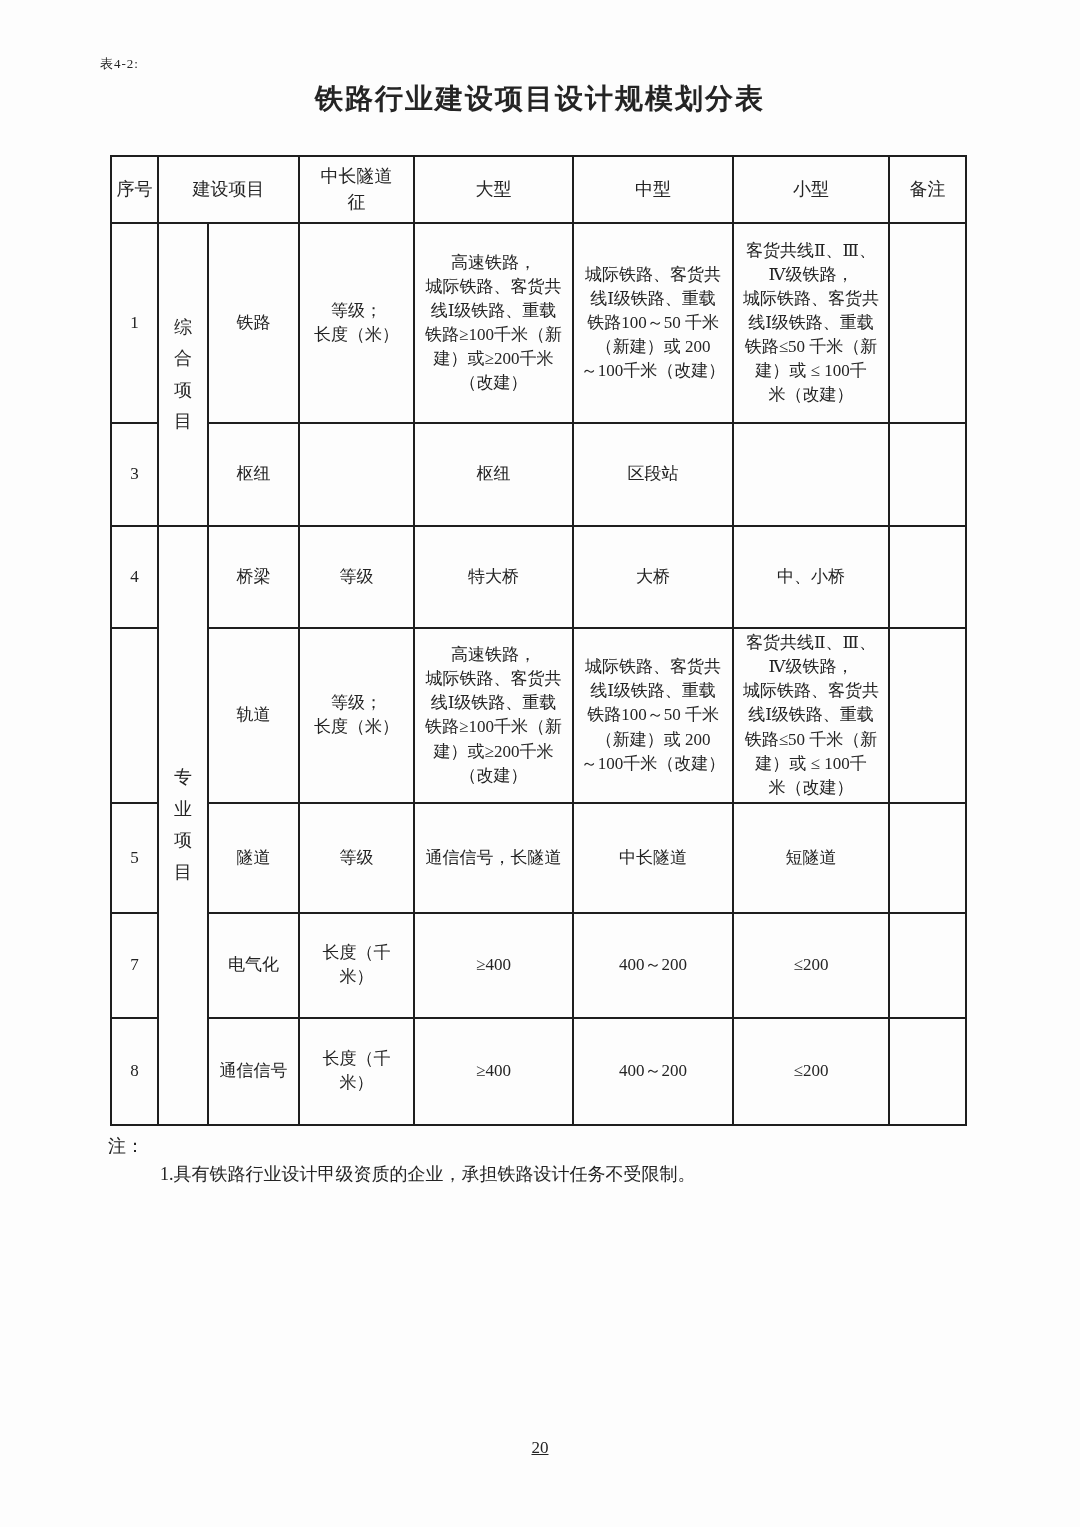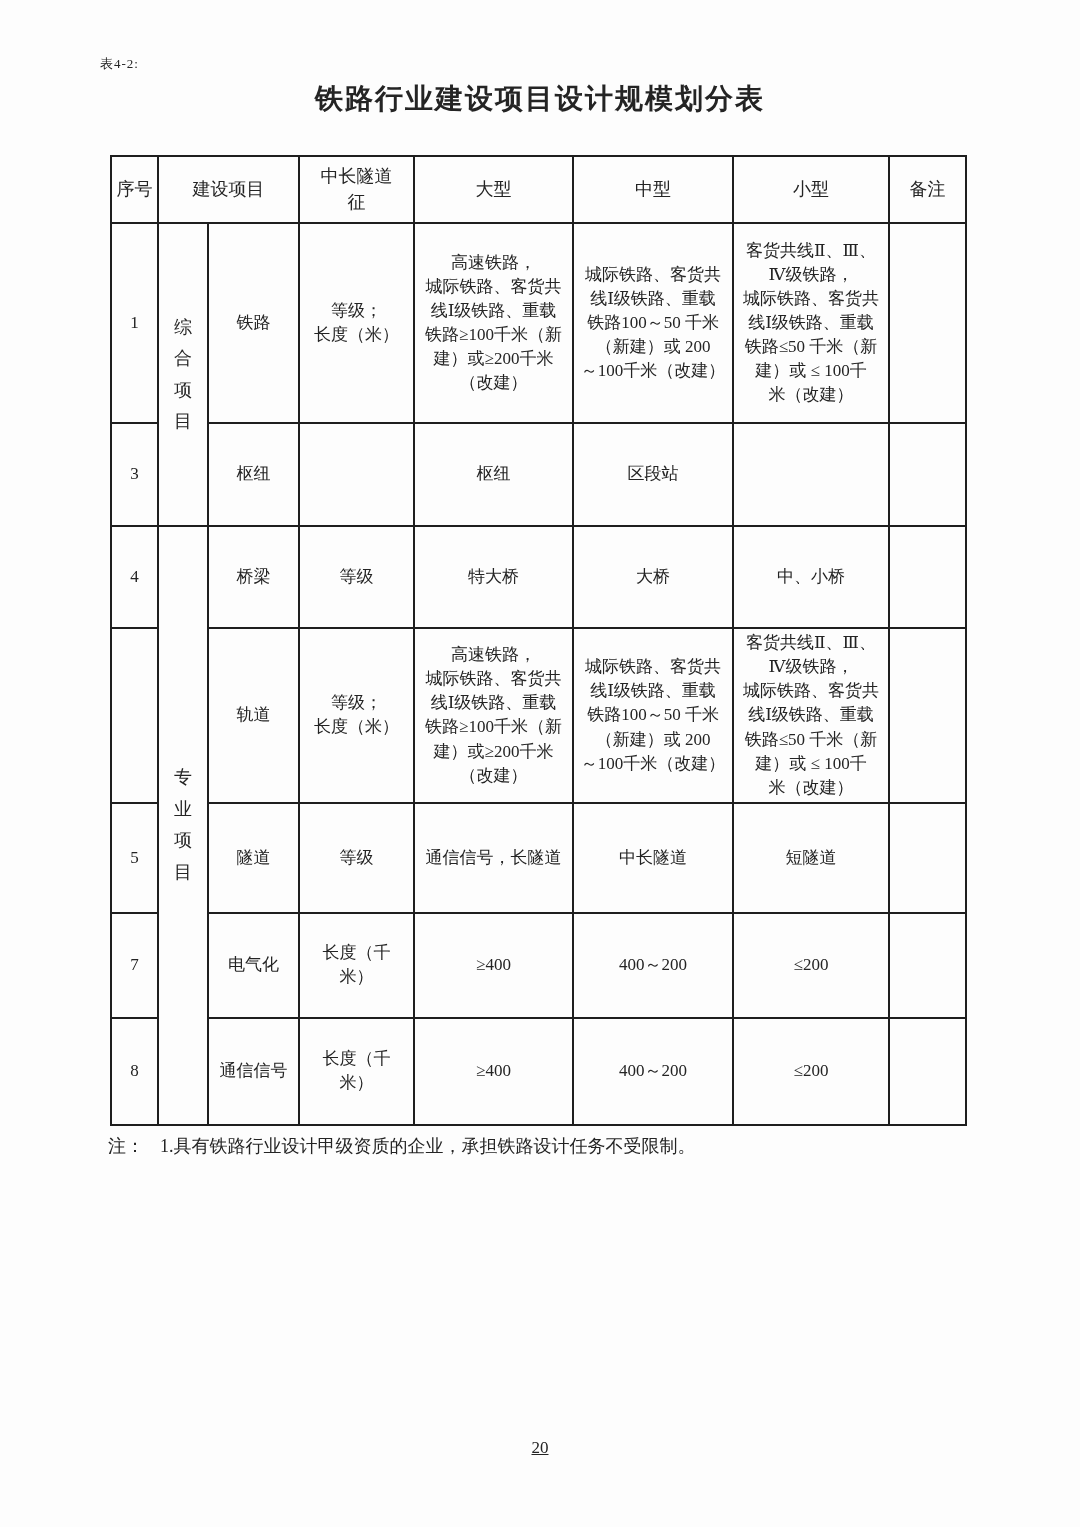--- a/index.html
+++ b/index.html
@@ -43,21 +43,21 @@
   tr.r-tunnel { height: 110px; }
   tr.r-elec   { height: 105px; }
   tr.r-signal { height: 107px; }
   td.group-cell { font-size: 18px; line-height: 1.75; letter-spacing: 0; }
   .notes {
     position: absolute; left: 108px; top: 1130px; width: 870px;
     display: flex; align-items: flex-start;
     font-size: 18px; line-height: 33px;
   }
   .notes-label { flex: 0 0 52px; }
-  .notes-items { flex: 1; }
+  .notes-items { flex: 1; margin-top: 28px; }
   .page-number {
     position: absolute; left: 0; top: 1438px; width: 100%;
     text-align: center; font-size: 17px; text-decoration: underline;
   }
 </style>
 </head>
 <body>
 
 <div class="page-label">表4-2:</div>
 <div class="page-title">铁路行业建设项目设计规模划分表</div>

